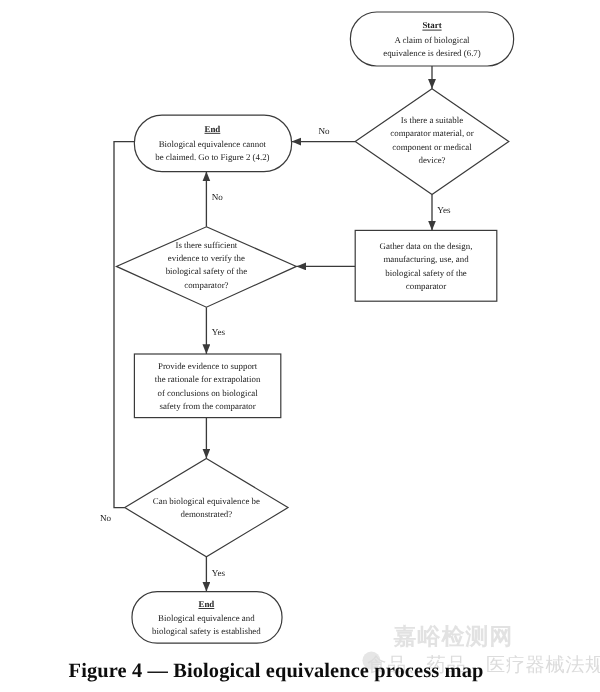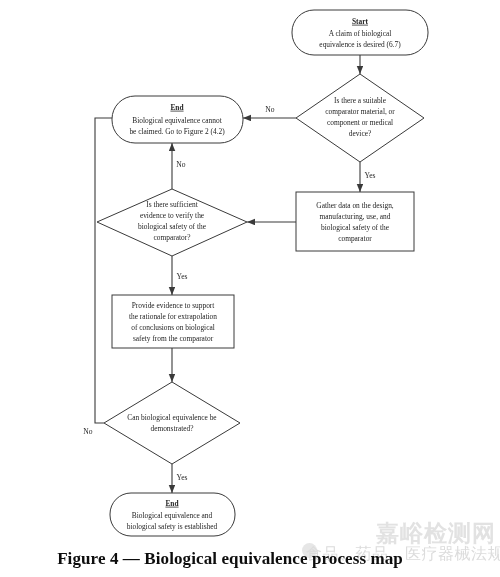--- a/index.html
+++ b/index.html
@@ -69,26 +69,25 @@
     width: 202px;
     height: 61px;
     z-index: 1;
     pointer-events: none;
   }
   #watermark .wm-main {
     position: absolute;
     left: 30px;
     top: 2px;
     font-family: "DejaVu Sans", sans-serif;
-    font-size: 23px;
+    font-size: 19px;
     font-weight: bold;
     color: #e2e2e2;
     letter-spacing: 1px;
     white-space: nowrap;
-    margin-left: 48px;
   }
   #watermark .wm-sub {
     position: absolute;
     left: 8px;
     top: 28px;
     font-family: "DejaVu Sans", sans-serif;
     font-size: 16px;
     color: #dcdcdc;
     letter-spacing: 0.5px;
     white-space: nowrap;

